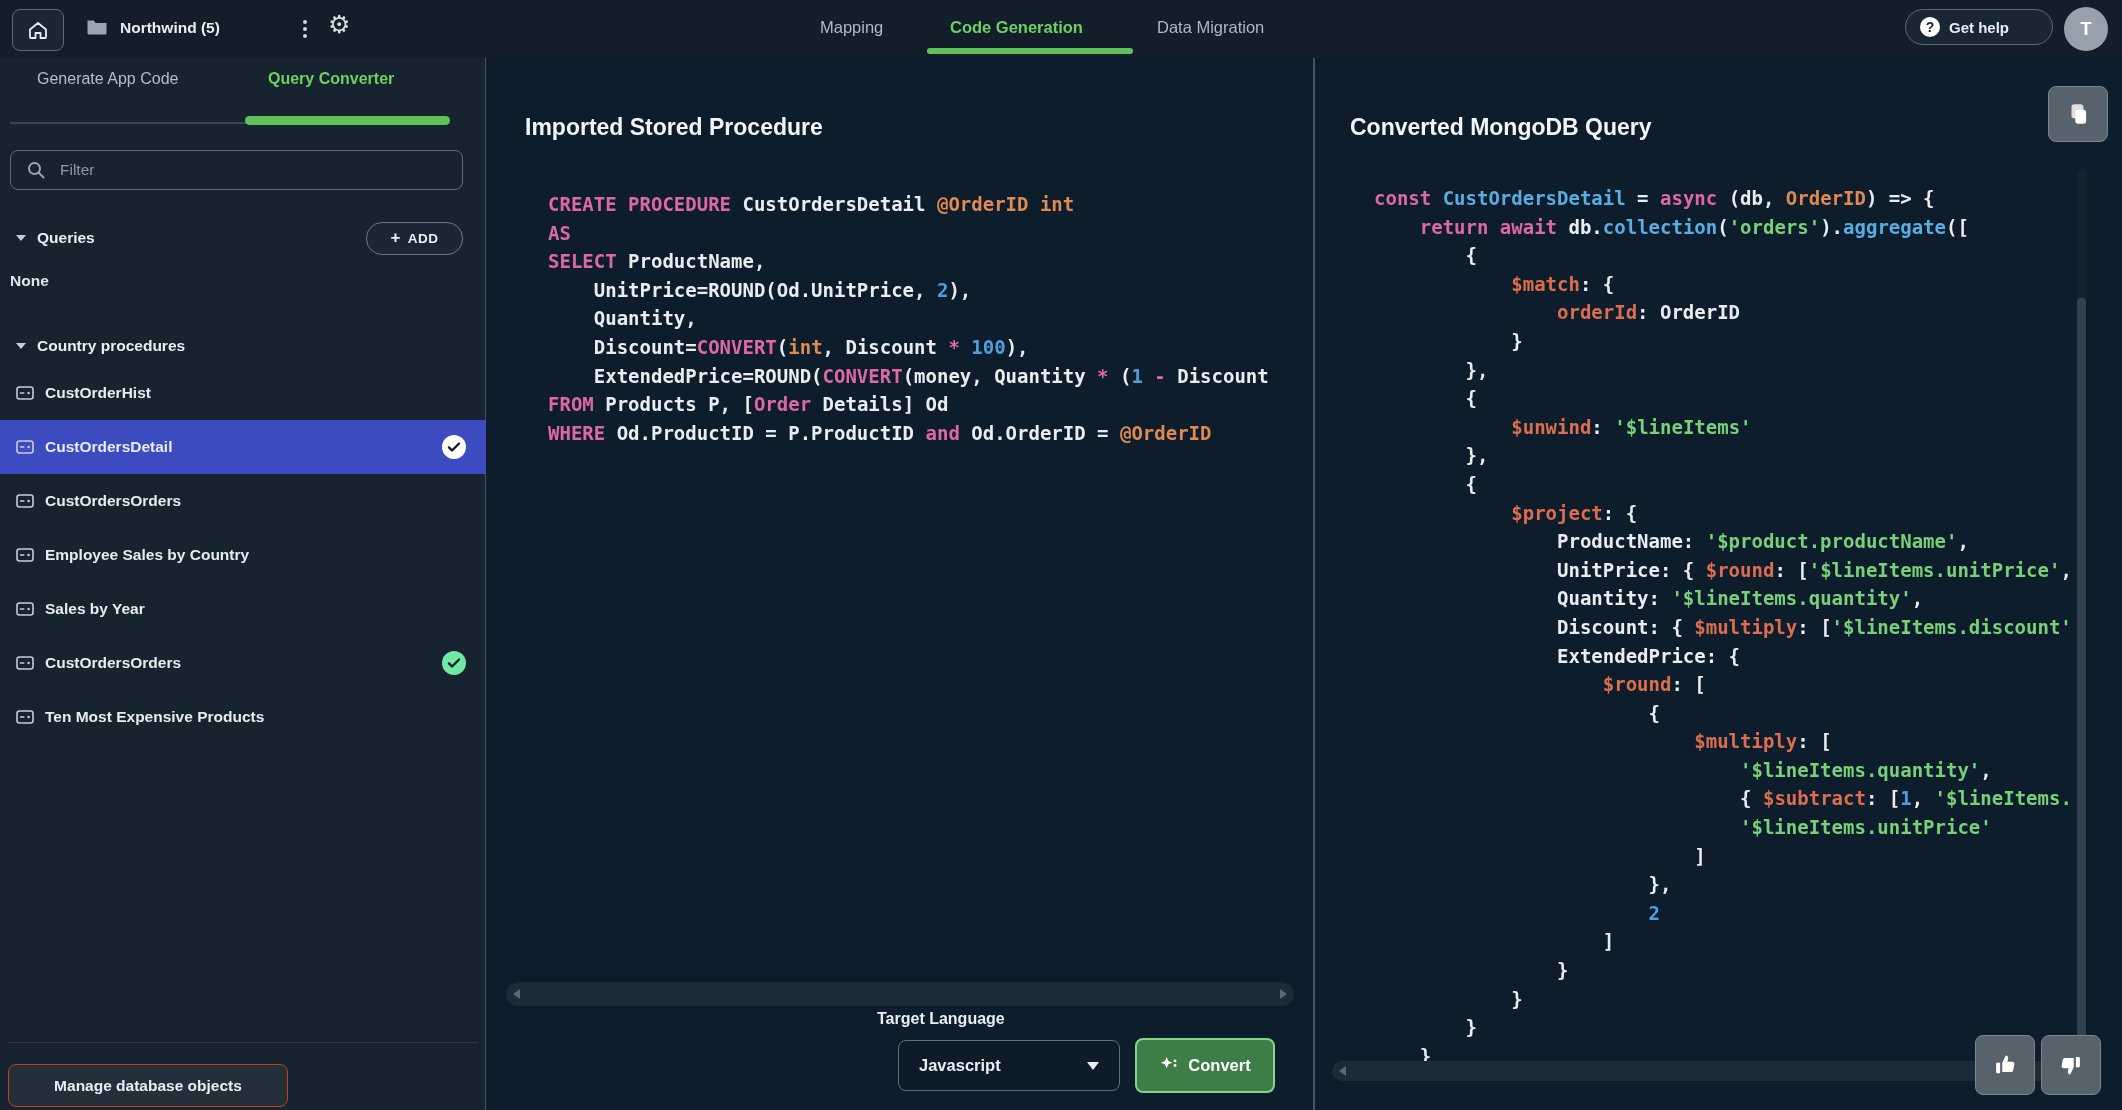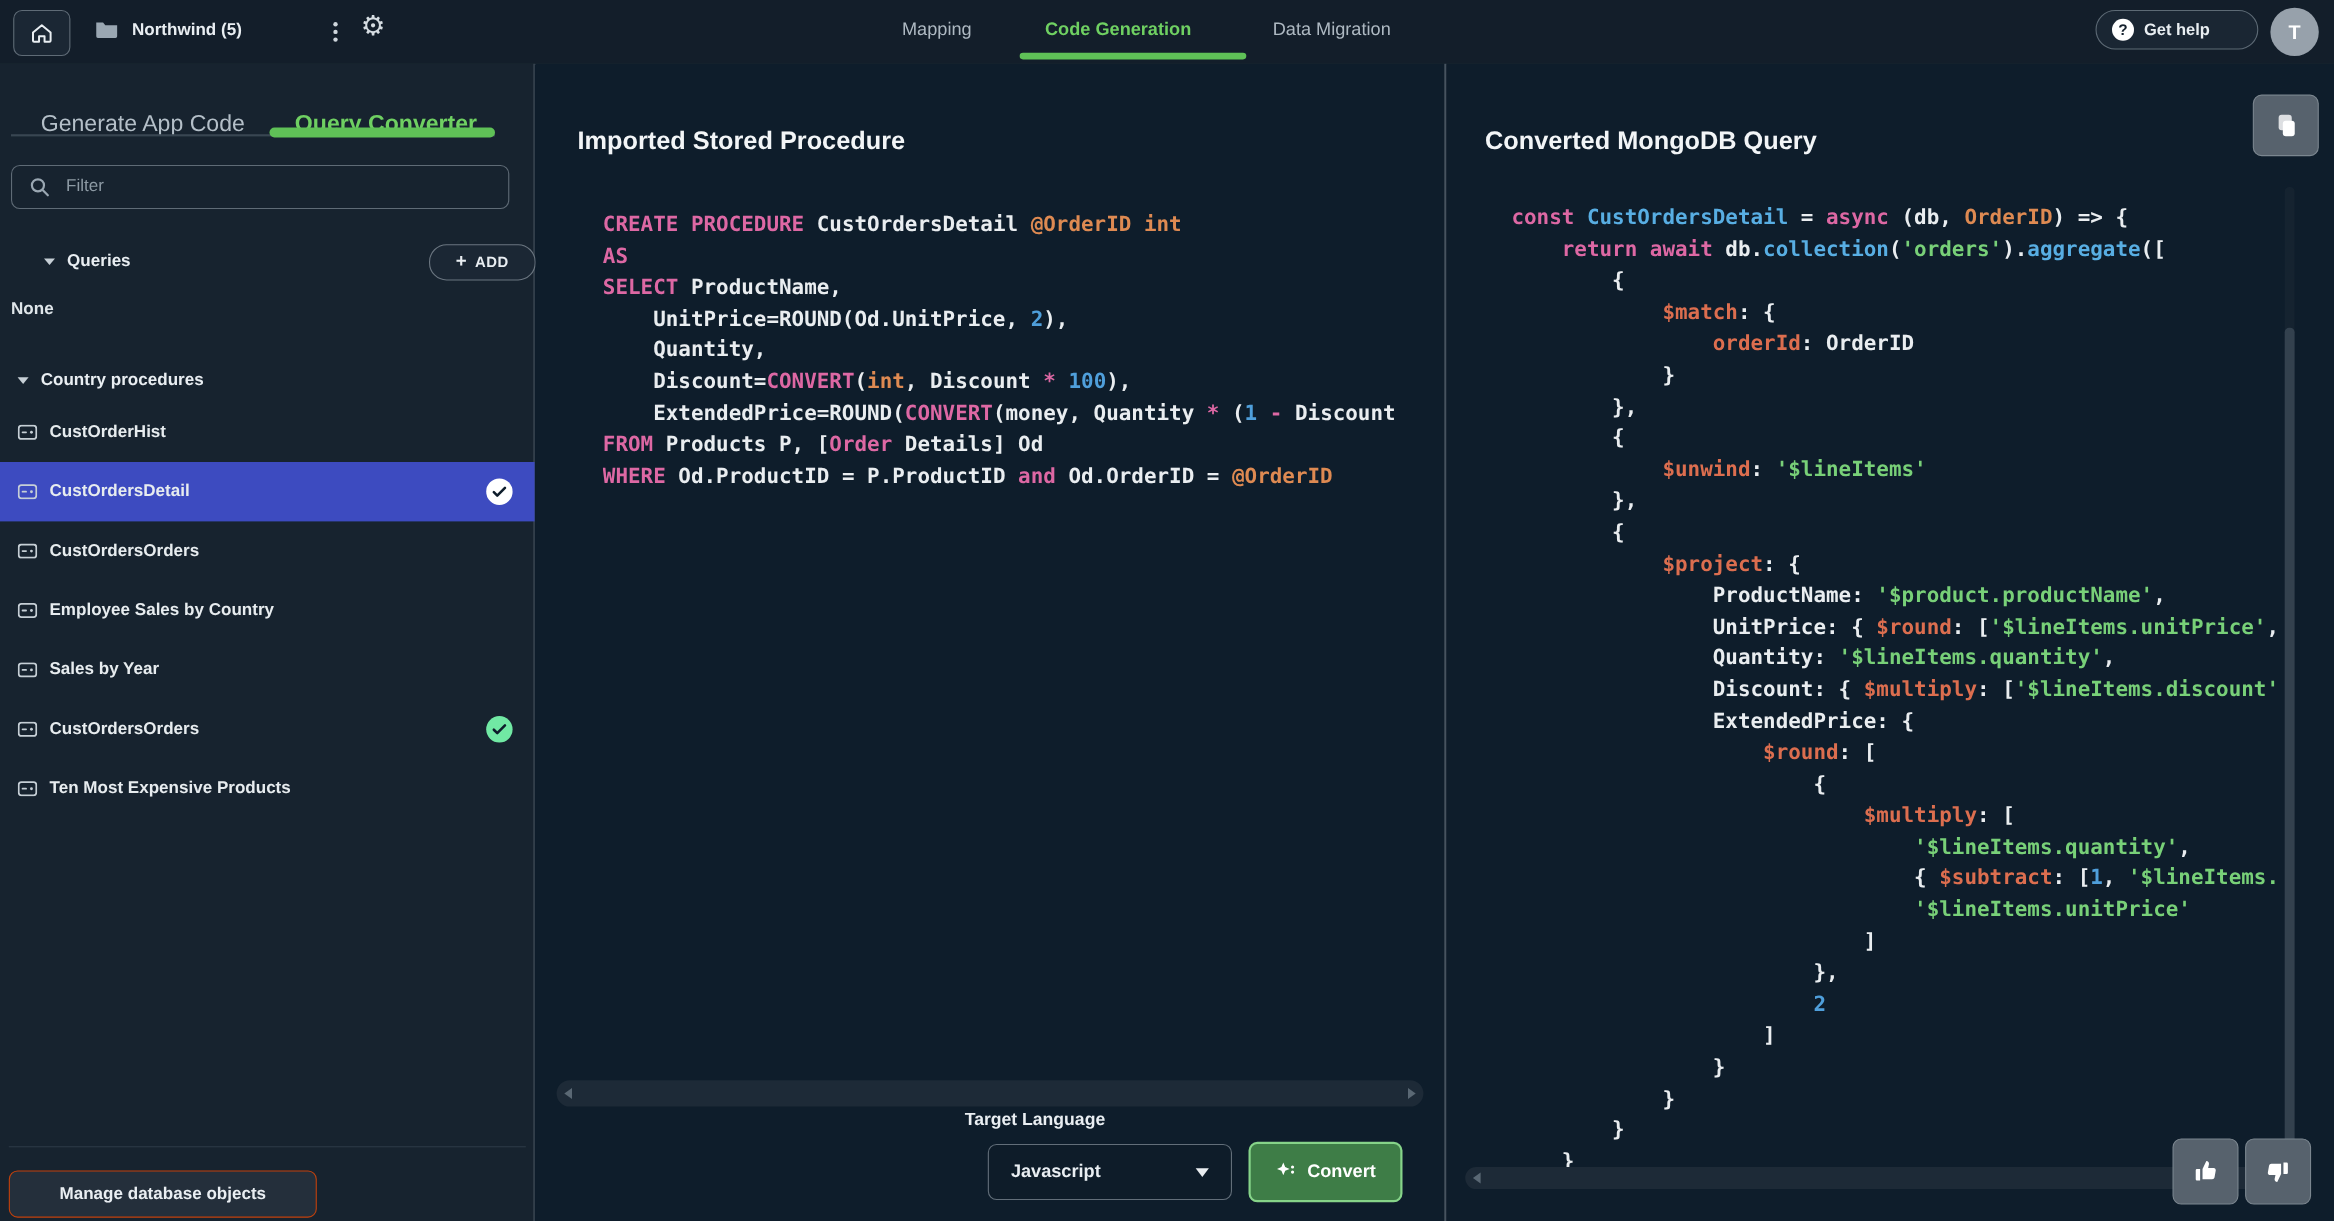--- a/index.html
+++ b/index.html
@@ -22,34 +22,34 @@
   #get-help{left:1905px;top:9px;width:148px;height:36px;border:1px solid #5d6a75;border-radius:18px;
             display:flex;align-items:center;gap:9px;padding-left:14px;box-sizing:border-box;cursor:pointer;background:#1a2633;}
   #qmark{width:20px;height:20px;border-radius:50%;background:#fff;color:#15212e;font-weight:bold;font-size:14px;
          display:flex;align-items:center;justify-content:center;}
   #get-help span.lbl{font-size:15px;font-weight:bold;}
   #avatar{left:2064px;top:7px;width:44px;height:44px;border-radius:50%;background:#97a1ab;
           display:flex;align-items:center;justify-content:center;font-size:18px;font-weight:bold;color:#fff;cursor:pointer;}
 
   
   #sidebar{left:0;top:58px;width:486px;height:1052px;background:#17232f;border-right:1px solid #46535f;box-sizing:border-box;}
-  .side-tab{top:43px;font-size:21px;color:#b4bfc8;cursor:pointer;}
+  .side-tab{top:12px;font-size:16px;color:#b4bfc8;cursor:pointer;}
   .side-tab.active{color:#6fd062;font-weight:bold;}
   #side-tab-line{left:10px;top:64px;width:440px;height:2px;background:#394652;}
   #side-tab-green{left:245px;top:58px;width:205px;height:9px;border-radius:4.5px;background:#5fc157;}
   #filter-box{left:10px;top:92px;width:453px;height:40px;border:1px solid #5f6b76;border-radius:8px;
               display:flex;align-items:center;gap:12px;padding-left:15px;box-sizing:border-box;background:#17232f;}
   #filter-box input{background:transparent;border:none;outline:none;color:#ec4899;font-size:15.5px;width:360px;
                     font-family:"Liberation Sans",sans-serif;}
   #filter-box input::placeholder{color:#8d9aa4;}
   .section-row{left:0;width:486px;height:32px;display:flex;align-items:center;}
   .caret{width:0;height:0;border-left:5.5px solid transparent;border-right:5.5px solid transparent;
          border-top:6.5px solid #c6cfd6;margin-left:16px;cursor:pointer;}
   .section-label{margin-left:11px;font-size:15.5px;font-weight:bold;}
-  #queries-row{top:164px;margin-left:24px;}
+  #queries-row{top:164px;}
   #add-btn{position:absolute;right:23px;top:0px;width:95px;height:31px;border:1.5px solid #6b7680;border-radius:16px;
            display:flex;align-items:center;justify-content:center;gap:7px;font-size:13.5px;font-weight:bold;
            letter-spacing:.5px;cursor:pointer;background:#1b2734;}
   #add-btn .plus{font-size:17px;font-weight:bold;margin-top:-2px;}
   #queries-empty{left:10px;top:214px;font-size:15.5px;font-weight:600;color:#dfe5e9;}
   #stored-row{top:272px;}
   #proc-list{left:0;top:308px;width:570px;}
   .proc-row{position:relative;width:486px;height:54px;display:flex;align-items:center;cursor:pointer;}
   .proc-row.selected{background:#3d4bc0;}
   .proc-row .picon{margin-left:16px;color:#c6cfd6;display:flex;}

